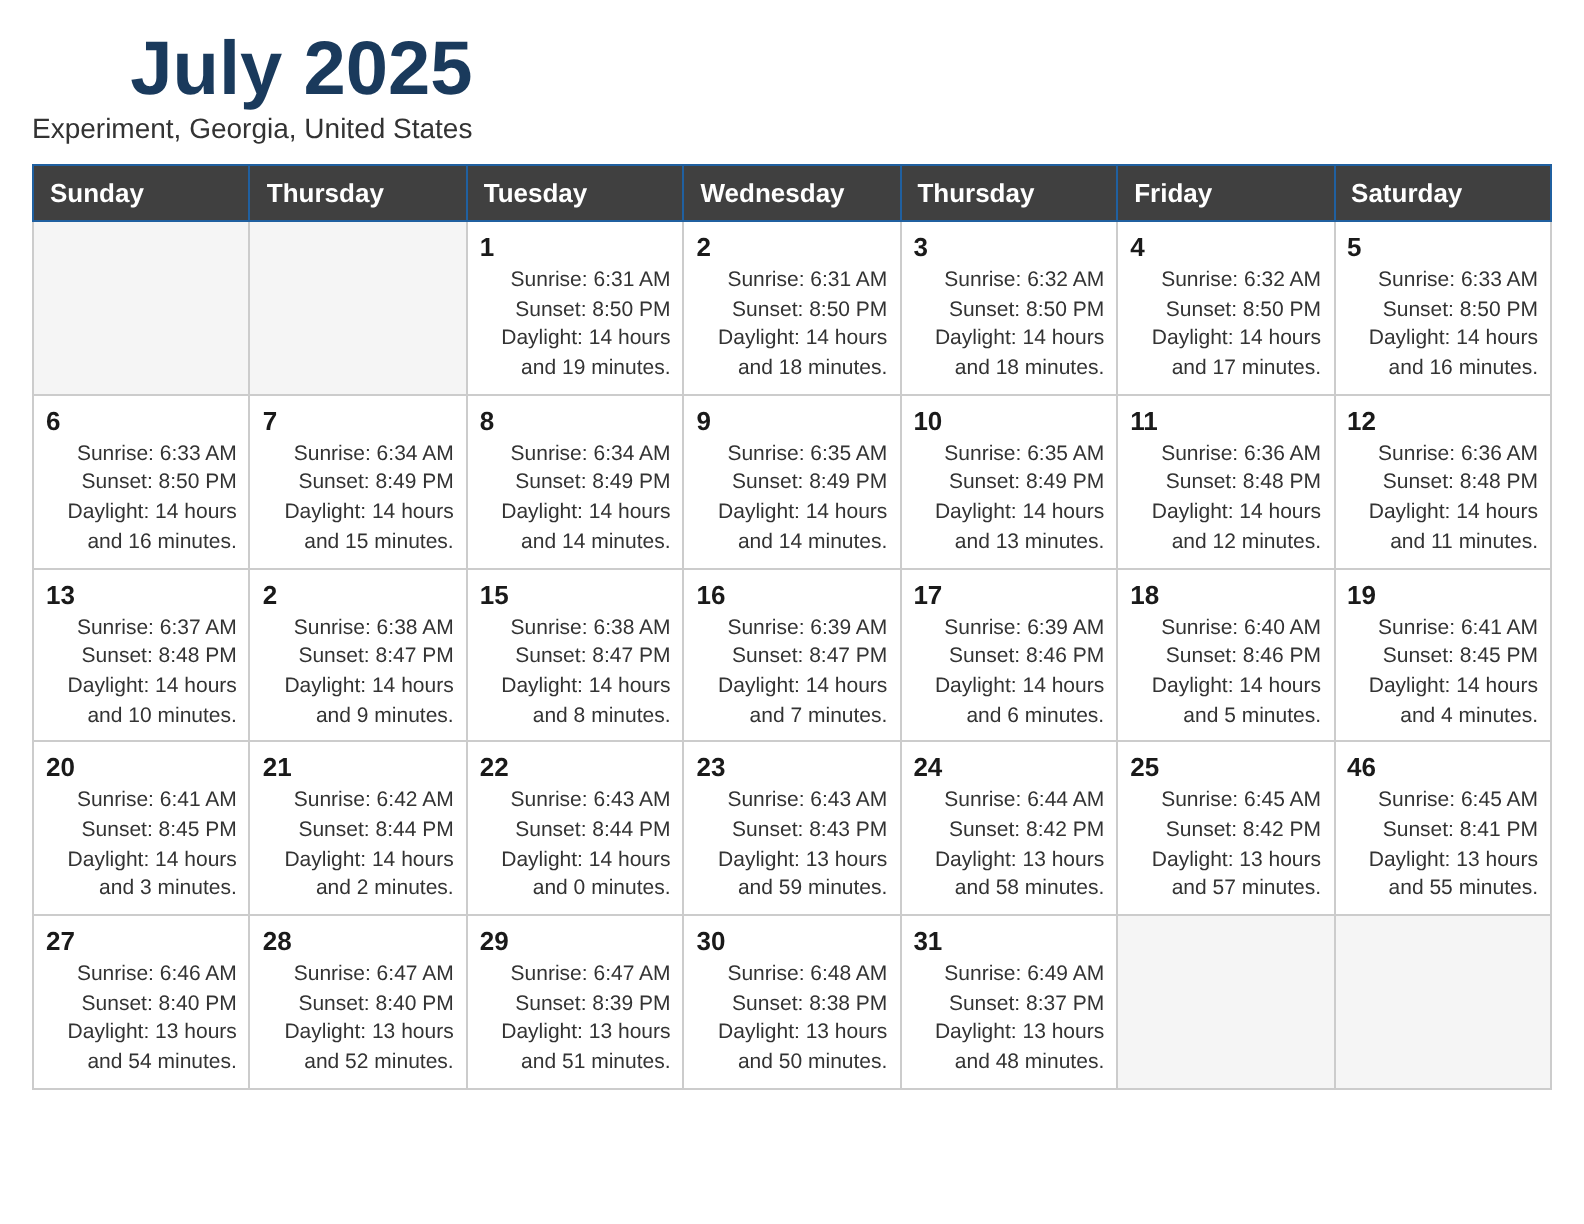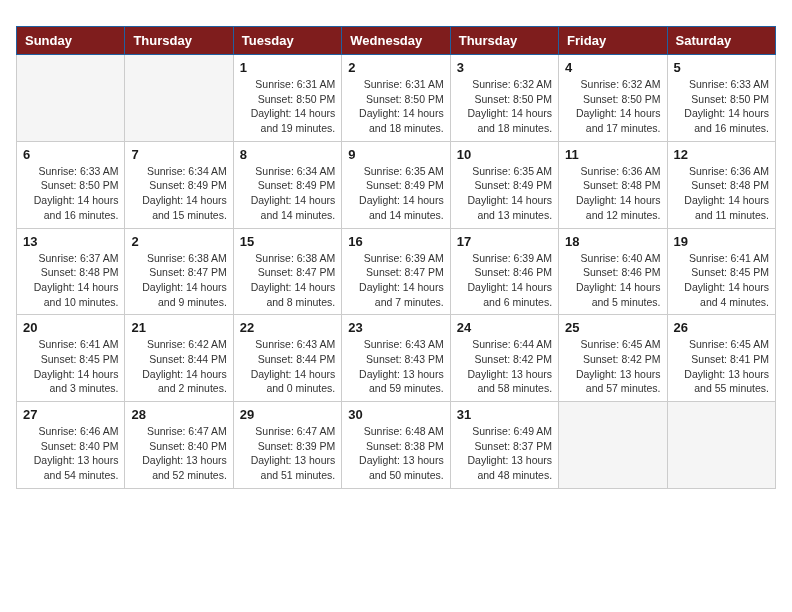--- a/index.html
+++ b/index.html
@@ -44,21 +44,21 @@
       color: #333;
       margin-top: 2px;
     }
     .calendar {
       width: 100%;
       border-collapse: collapse;
       border: 1px solid #ccc;
       font-size: 11px;
     }
     .calendar th {
-      background: #7f1d1d;
+      background: #404040;
       color: #fff;
       text-align: left;
       padding: 6px 8px;
       font-size: 13px;
       font-weight: bold;
       border: 1px solid #2060a0;
     }
     .calendar td {
       border: 1px solid #ccc;
       vertical-align: top;
@@ -81,20 +81,24 @@
       color: #333;
       font-size: 10.5px;
       line-height: 1.4;
       text-align: right;
     }
   </style>
 </head>
 <body>
 
 <div class="header">
+  <div class="title-block">
+    <div class="month-title">July 2025</div>
+    <div class="location">Experiment, Georgia, United States</div>
+  </div>
 </div>
 
 <table class="calendar">
   <thead>
     <tr>
       <th>Sunday</th>
       <th>Thursday</th>
       <th>Tuesday</th>
       <th>Wednesday</th>
       <th>Thursday</th>
@@ -206,21 +210,21 @@
         </td>
         <td>
           <span class="day-number">24</span>
           <div class="day-info">Sunrise: 6:44 AM<br>Sunset: 8:42 PM<br>Daylight: 13 hours and 58 minutes.</div>
         </td>
         <td>
           <span class="day-number">25</span>
           <div class="day-info">Sunrise: 6:45 AM<br>Sunset: 8:42 PM<br>Daylight: 13 hours and 57 minutes.</div>
         </td>
         <td>
-          <span class="day-number">26</span>
+          <span class="day-number">46</span>
           <div class="day-info">Sunrise: 6:45 AM<br>Sunset: 8:41 PM<br>Daylight: 13 hours and 55 minutes.</div>
         </td>
       </tr>
       <tr>
         <td>
           <span class="day-number">27</span>
           <div class="day-info">Sunrise: 6:46 AM<br>Sunset: 8:40 PM<br>Daylight: 13 hours and 54 minutes.</div>
         </td>
         <td>
           <span class="day-number">28</span>

